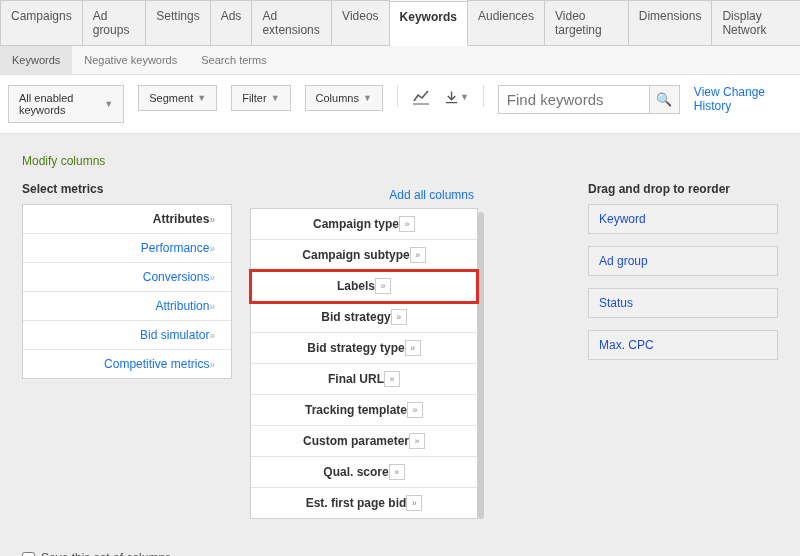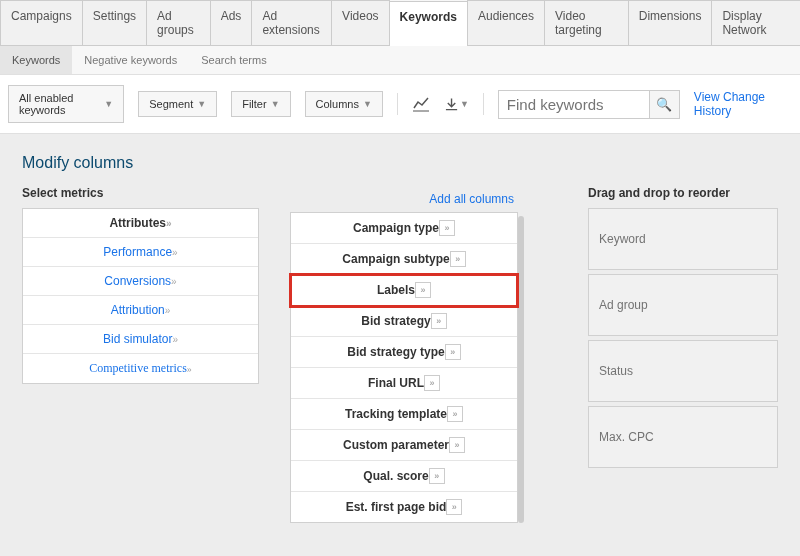--- a/index.html
+++ b/index.html
@@ -3,61 +3,61 @@
 <meta charset="utf-8">
 <style>
 * { box-sizing: border-box; margin: 0; padding: 0; }
 body { font-family: Arial, sans-serif; font-size: 12px; color: #333; background: #fff; width: 800px; }
 .main-tabs { display: flex; border-bottom: 1px solid #ccc; background: #f7f7f7; }
 .main-tab { padding: 8px 10px; border: 1px solid #ccc; border-bottom: none; background: #f1f1f1; font-size: 12px; color: #555; cursor: pointer; margin-right: -1px; }
 .main-tab.active { background: #fff; font-weight: bold; color: #333; position: relative; top: 1px; }
 .sub-tabs { display: flex; background: #f7f7f7; padding: 0; }
 .sub-tab { padding: 8px 12px; font-size: 11px; color: #777; cursor: pointer; }
 .sub-tab.active { background: #e5e5e5; color: #555; }
-.toolbar { display: flex; align-items: center; padding: 10px 8px; border-top: 1px solid #e0e0e0; border-bottom: 1px solid #e0e0e0; gap: 14px; }
+.toolbar { display: flex; align-items: flex-start; padding: 10px 8px; border-top: 1px solid #e0e0e0; border-bottom: 1px solid #e0e0e0; gap: 14px; }
 .tb-btn { padding: 6px 10px; border: 1px solid #ccc; background: #f7f7f7; font-size: 11px; cursor: pointer; display: flex; align-items: center; gap: 4px; }
 .tb-icon { width: 24px; height: 24px; display: flex; align-items: center; justify-content: center; color: #555; cursor: pointer; }
 .divider { width: 1px; height: 22px; background: #ddd; }
 .search-wrap { display: flex; border: 1px solid #ccc; }
 .search-input { border: none; padding: 5px 8px; font-size: 15px; width: 150px; outline: none; }
 .search-btn { background: #f5f5f5; border: none; border-left: 1px solid #ccc; width: 30px; cursor: pointer; font-size: 13px; }
 .link { color: #1a73e8; font-size: 12px; cursor: pointer; margin-left: auto; margin-right: 8px; }
 .modify-panel { background: #ededed; padding: 20px 22px 14px; }
-.panel-title { font-size: 16px; color: #0c4a6e; margin-bottom: 14px; }
+.panel-title { font-size: 12px; color: #4d7c0f; margin-bottom: 14px; }
 .panel-body { display: flex; gap: 18px; align-items: flex-start; }
-.col-left { width: 237px; }
+.col-left { width: 210px; }
 .section-h { font-weight: bold; font-size: 12px; margin-bottom: 8px; color: #333; }
 .cat-list { background: #fff; border: 1px solid #d0d0d0; }
-.cat-item { padding: 7px 24px; border-bottom: 1px solid #e5e5e5; color: #1a73e8; font-size: 12px; cursor: pointer; display: flex; justify-content: center; align-items: center; }
-.cat-item:last-child { border-bottom: none; font-family: Liberation Serif, serif; }
+.cat-item { padding: 7px 16px; border-bottom: 1px solid #e5e5e5; color: #1a73e8; font-size: 12px; cursor: pointer; display: flex; justify-content: flex-end; align-items: center; }
+.cat-item:last-child { border-bottom: none; }
 .cat-item.active { background: #fff; font-weight: bold; color: #333; }
 .cat-item .arr { color: #aaa; font-size: 10px; }
-.col-mid { width: 228px; position: relative; margin-left: 13px; }
+.col-mid { width: 228px; position: relative; }
 .mid-scroll { position: absolute; right: -6px; top: 30px; bottom: 0; width: 6px; background: #ccc; border-radius: 3px; }
 .add-all { text-align: right; color: #1a73e8; font-size: 12px; padding: 6px 4px; cursor: pointer; }
 .attr-list { background: #fff; border: 1px solid #d0d0d0; }
 .attr-item { padding: 7px 10px; border-bottom: 1px solid #e5e5e5; font-size: 12px; cursor: pointer; display: flex; justify-content: center; align-items: center; font-weight: bold; color: #333; }
 .attr-item:last-child { border-bottom: none; }
 .attr-item .add-arr { width: 16px; height: 16px; border: 1px solid #ccc; display: flex; align-items: center; justify-content: center; color: #aaa; font-size: 9px; }
 .attr-item.highlighted { outline: 3px solid #d93025; outline-offset: -1px; position: relative; z-index: 2; }
 .col-right { margin-left: auto; width: 190px; }
 .reorder-list { }
-.reorder-item { background: #f1f1f1; border: 1px solid #d0d0d0; padding: 23px 10px; margin-bottom: 4px; font-size: 12px; color: #737373; cursor: move; }
+.reorder-item { background: #f1f1f1; border: 1px solid #d0d0d0; padding: 7px 10px; margin-bottom: 12px; font-size: 12px; color: #1d4ed8; cursor: move; }
 .panel-footer { margin-top: 20px; padding-top: 12px; }
 .save-set { display: flex; align-items: center; gap: 6px; font-size: 12px; color: #555; margin-bottom: 10px; }
 .save-set input { width: 13px; height: 13px; }
 .caret { font-size: 9px; color: #888; }
 </style>
 </head>
 <body>
 
 <div class="main-tabs" id="main-tabs">
     <div class="main-tab">Campaigns</div>
+    <div class="main-tab">Ad groups</div>
     <div class="main-tab">Settings</div>
-    <div class="main-tab">Ad groups</div>
     <div class="main-tab">Ads</div>
     <div class="main-tab">Ad extensions</div>
     <div class="main-tab">Videos</div>
     <div class="main-tab active">Keywords</div>
     <div class="main-tab">Audiences</div>
     <div class="main-tab">Video targeting</div>
     <div class="main-tab">Dimensions</div>
     <div class="main-tab">Display Network</div>
   </div>
 <div class="sub-tabs" id="sub-tabs">

